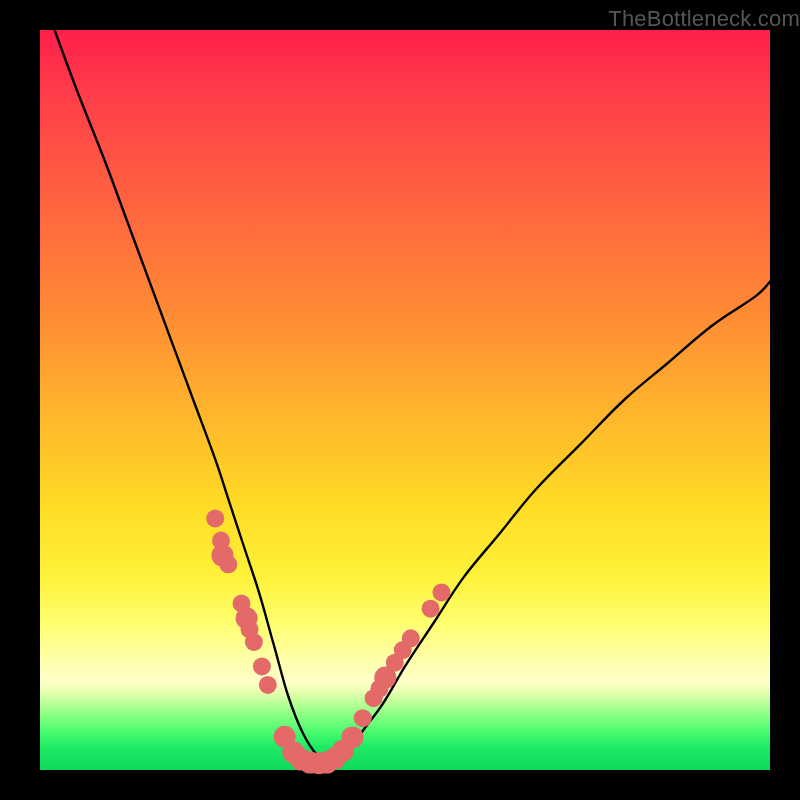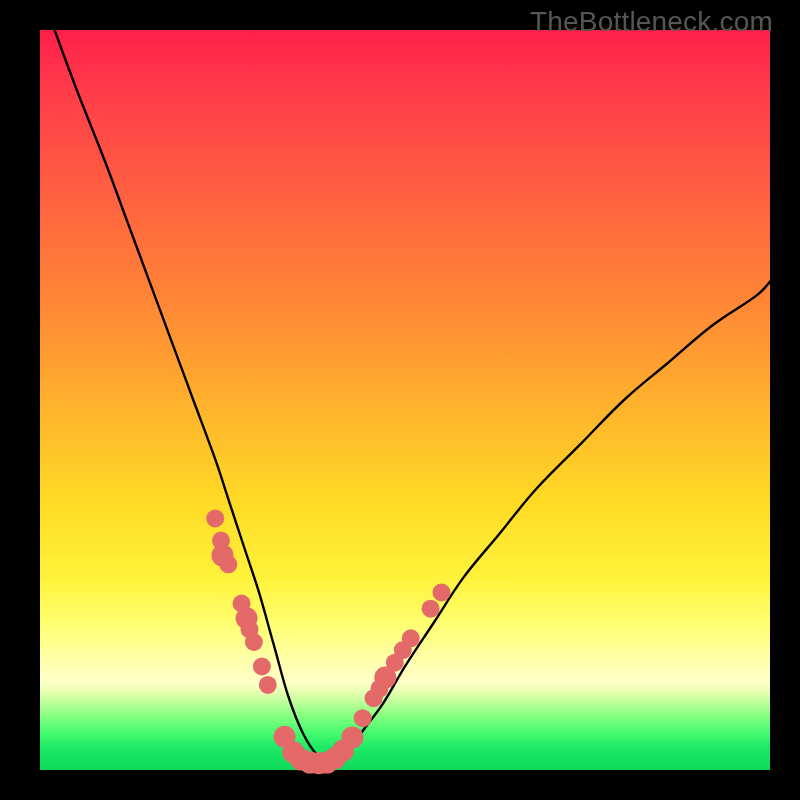--- a/index.html
+++ b/index.html
@@ -40,23 +40,23 @@
       #b8ff96 91%,
       #7dff7d 93%,
       #45fb6e 95%,
       #1de964 97%,
       #0fd95c 100%
     );
   }
   .watermark {
     position: absolute;
     top: 6px;
-    right: 27px;
+    right: 0;
     color: #565656;
-    font-size: 28px;
+    font-size: 22px;
     font-weight: 500;
     letter-spacing: 0.2px;
     user-select: none;
   }
   svg.curve {
     position: absolute;
     left: 0;
     top: 0;
     width: 730px;
     height: 740px;

